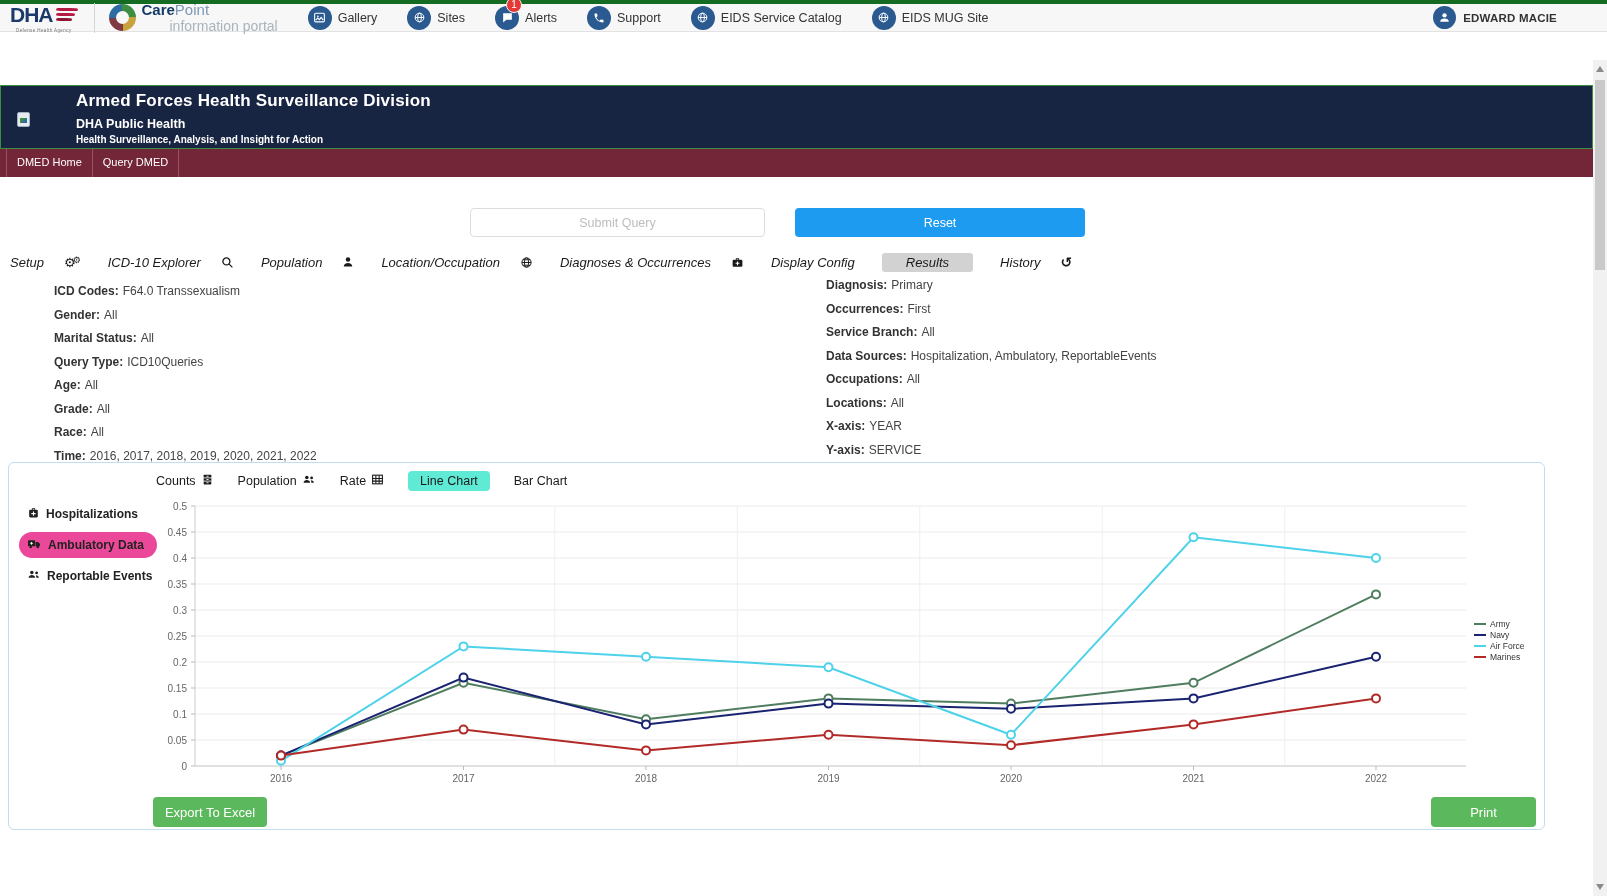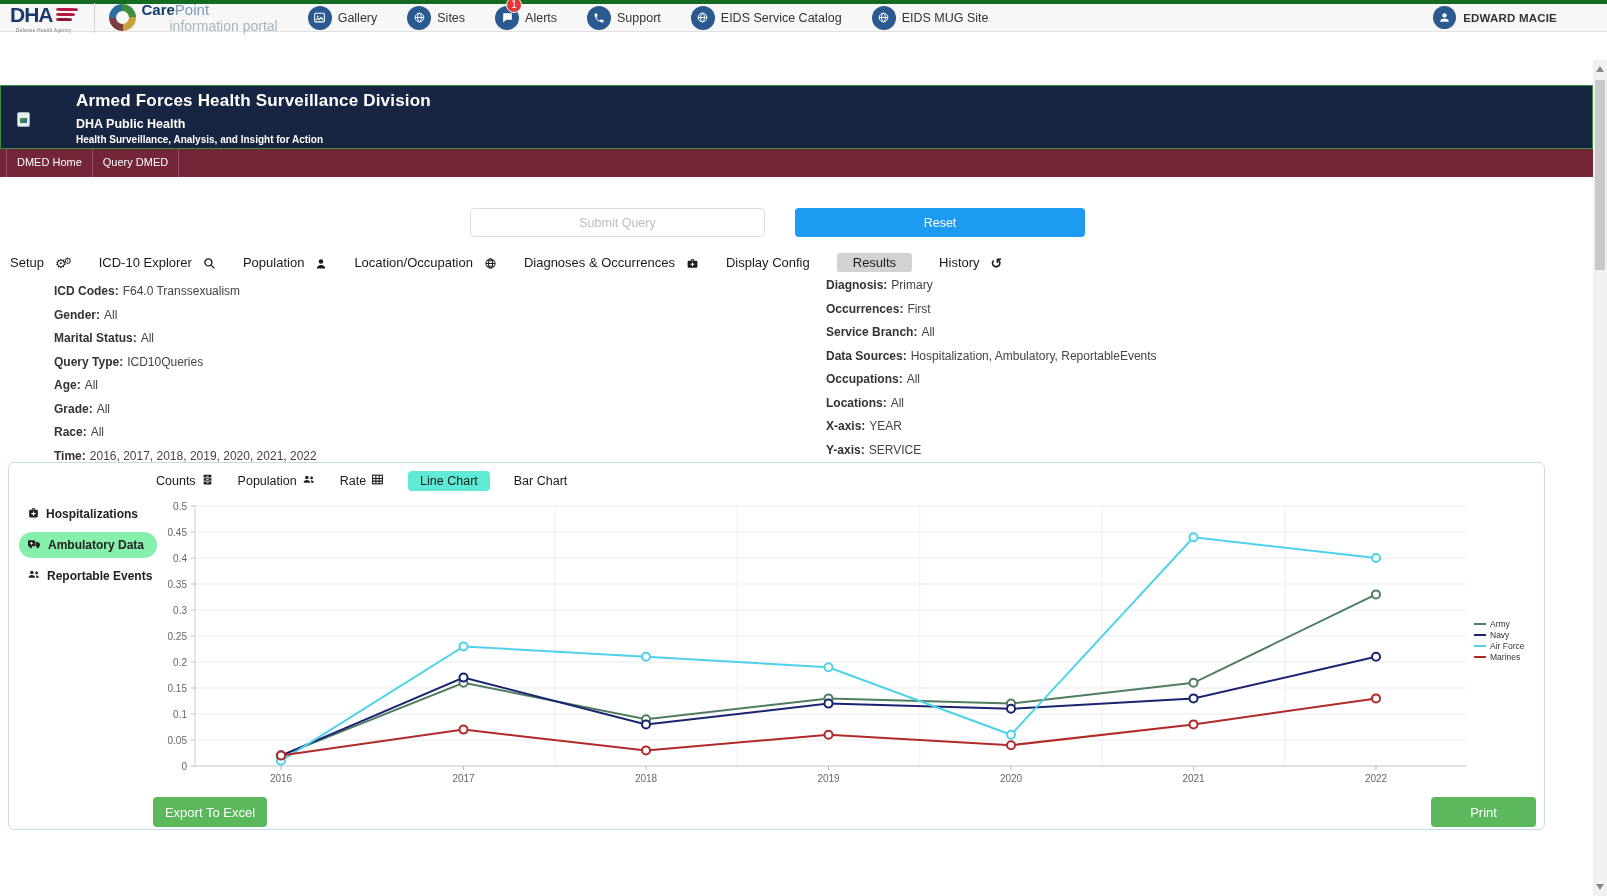--- a/index.html
+++ b/index.html
@@ -67,22 +67,22 @@
     background:#fff; border:1px solid #ddd; border-radius:4px; color:#bdbdbd;
     font-size:12.5px; display:flex; align-items:center; justify-content:center; cursor:pointer;
   }
   .btn-reset {
     position:absolute; left:795px; top:208px; width:290px; height:29px;
     background:#1d9bf0; border:none; border-radius:4px; color:#fff;
     font-size:12.5px; display:flex; align-items:center; justify-content:center; cursor:pointer;
   }
   
   .tabrow { position:absolute; left:10px; top:251px; display:flex; align-items:center; gap:27px; font-size:13px; color:#1a1a1a; height:22px; }
-  .wtab { display:flex; align-items:flex-end; gap:11px; cursor:pointer; white-space:nowrap; }
-  .wtab.selected { background:#d2d2d2; border-radius:3px; padding:2px 16px; }
+  .wtab { display:flex; align-items:center; gap:20px; cursor:pointer; white-space:nowrap;font-style:italic; }
+  .wtab.selected { background:#d2d2d2; border-radius:3px; padding:2px 24px; }
   .wtab svg { display:block; }
   .gear-glyph { font-family:"DejaVu Sans", sans-serif; font-size:13px; line-height:1; }
   .gear-glyph .g2 { font-size:9px; vertical-align:top; margin-left:-3px; }
   .hist-glyph { font-family:"DejaVu Sans", sans-serif; font-size:14px; font-weight:bold; line-height:1; }
   
   .summary-left { position:absolute; left:40px; top:284px; }
   .summary-right { position:absolute; left:812px; top:278px; }
   .srow { font-size:12px; color:#444; margin-bottom:9.5px; white-space:nowrap;padding-left:14px; }
   .srow b { color:#333; }
   .srow span { margin-left:4px; }
@@ -90,21 +90,21 @@
   .panel {
     position:absolute; left:8px; top:462px; width:1537px; height:368px;
     border:1px solid #c5dcec; border-radius:6px; background:#fff;
   }
   .chart-tabs { position:absolute; left:147px; top:8px; display:flex; align-items:center; gap:24px; font-size:12.5px; color:#1a1a1a; }
   .ctab { display:flex; align-items:center; gap:5px; cursor:pointer; white-space:nowrap; }
   .ctab.selected { background:#5eead4; border-radius:4px; padding:3px 12px; }
   .rsidebar { position:absolute; left:10px; top:38px; width:138px; }
   .sitem { display:flex; align-items:center; gap:6px; font-size:12px; font-weight:bold; color:#222;
     padding:5px 8px; margin-bottom:5px; cursor:pointer; white-space:nowrap; }
-  .sitem.selected { background:#86efac; border-radius:14px; }
+  .sitem.selected { background:#ec4899; border-radius:14px; }
   .chart-wrap { position:absolute; left:140px; top:36px; width:1320px; height:292px; }
   .chart-wrap svg { width:1320px; height:292px; font-family:"Liberation Sans", sans-serif; }
   .legend { position:absolute; right:4px; top:156px; width:66px; }
   .lgrow { display:flex; align-items:center; gap:4px; font-size:8.5px; color:#333; margin-bottom:1px; white-space:nowrap; }
   .lgsw { width:12px; height:2px; flex:none; }
   .btn-export { position:absolute; left:144px; top:334px; width:114px; height:30px;
     background:#5cb85c; border:none; border-radius:4px; color:#fff; font-size:13px;
     display:flex; align-items:center; justify-content:center; cursor:pointer; }
   .btn-print { position:absolute; right:8px; top:334px; width:105px; height:30px;
     background:#5cb85c; border:none; border-radius:4px; color:#fff; font-size:13px;

